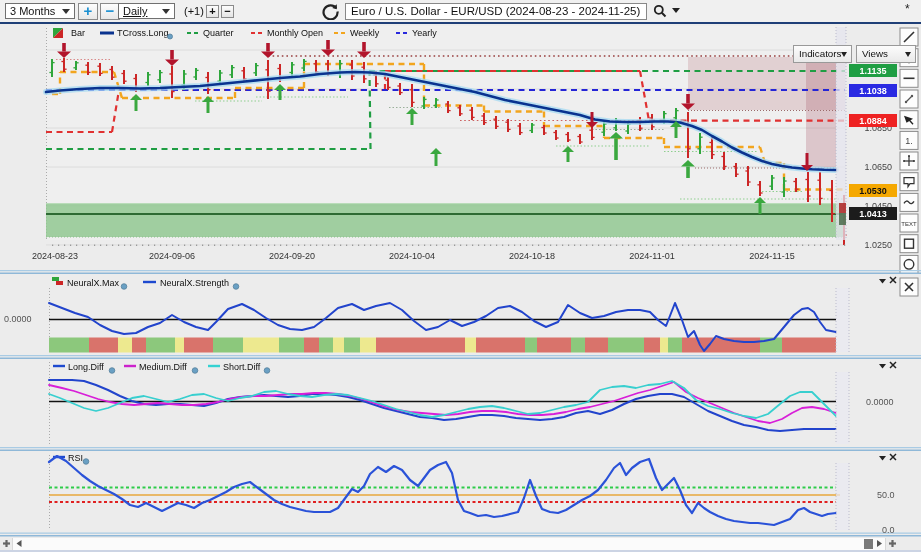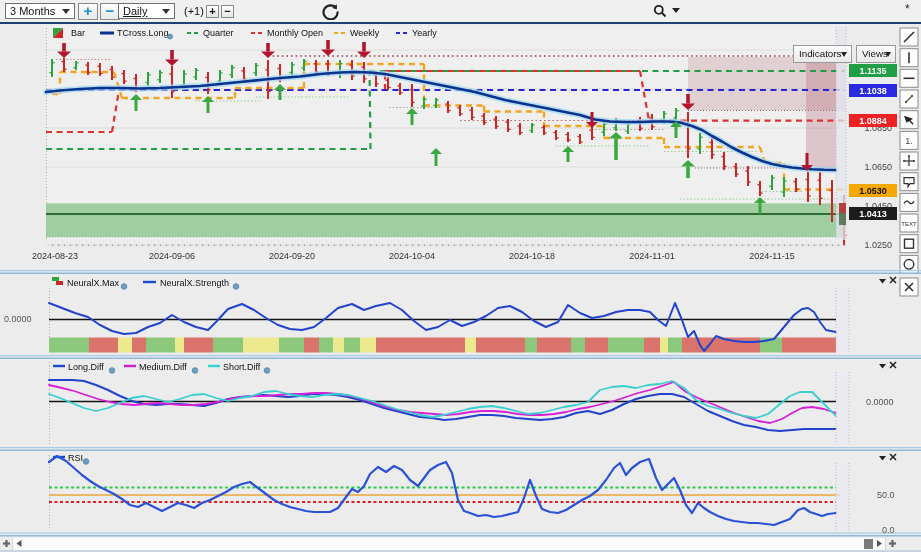--- a/index.html
+++ b/index.html
@@ -647,23 +647,24 @@
   <div class="pmbtn" style="left:78px;">+</div>
   <div class="pmbtn" style="left:100px;">−</div>
   <div class="sel" style="left:118px;width:57px;text-decoration:underline;">Daily<span class="arr"></span></div>
   <div style="position:absolute;left:184px;top:5px;font-size:11px;color:#111;">(+1)</div>
   <div class="smbtn" style="left:206px;">+</div>
   <div class="smbtn" style="left:221px;">−</div>
   <svg style="position:absolute;left:322px;top:3px;" width="17" height="17" viewBox="0 0 17 17">
         <path d="M14.2,5.2 A7,7 0 1 0 15.5,8.5" fill="none" stroke="#222" stroke-width="2.2"></path>
         <path d="M14.8,1.2 L14.8,6.2 L10.2,5.0 Z" fill="#222"></path>
       </svg>
+  <div id="searchbox">Euro / U.S. Dollar - EUR/USD (2024-08-23 - 2024-11-25)</div>
   <svg style="position:absolute;left:653px;top:4px;" width="14" height="14" viewBox="0 0 14 14">
         <circle cx="5.8" cy="5.8" r="4" fill="none" stroke="#222" stroke-width="1.8"></circle>
         <line x1="8.8" y1="8.8" x2="12.5" y2="12.5" stroke="#222" stroke-width="2"></line>
       </svg>
   <div style="position:absolute;left:672px;top:8px;width:0;height:0;border-left:4px solid transparent;border-right:4px solid transparent;border-top:5px solid #222;"></div>
   <div class="tbtn" style="left:793px;width:59px;">Indicators<span class="arr"></span></div>
-  <div class="tbtn" style="left:856px;width:40px;">Views<span class="arr"></span></div>
+  <div class="tbtn" style="left:856px;width:60px;">Views<span class="arr"></span></div>
   <div style="position:absolute;left:905px;top:2px;font-size:12px;color:#222;">*</div>
 </div>
 <div id="tbline"></div>
 </div>
 
 </body></html>

